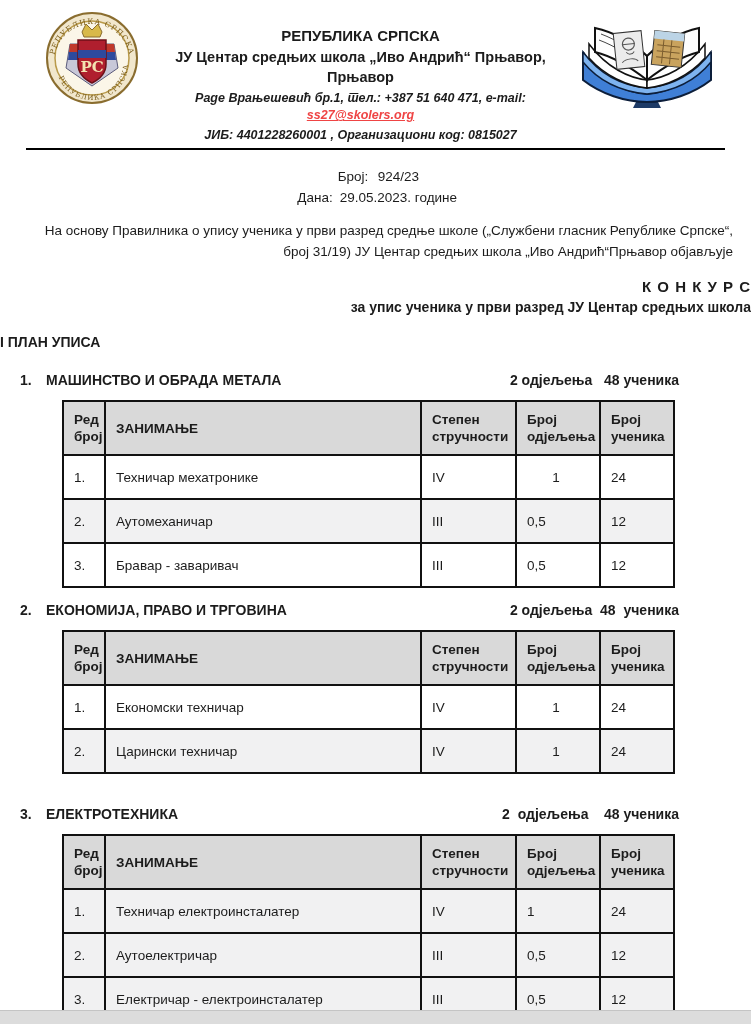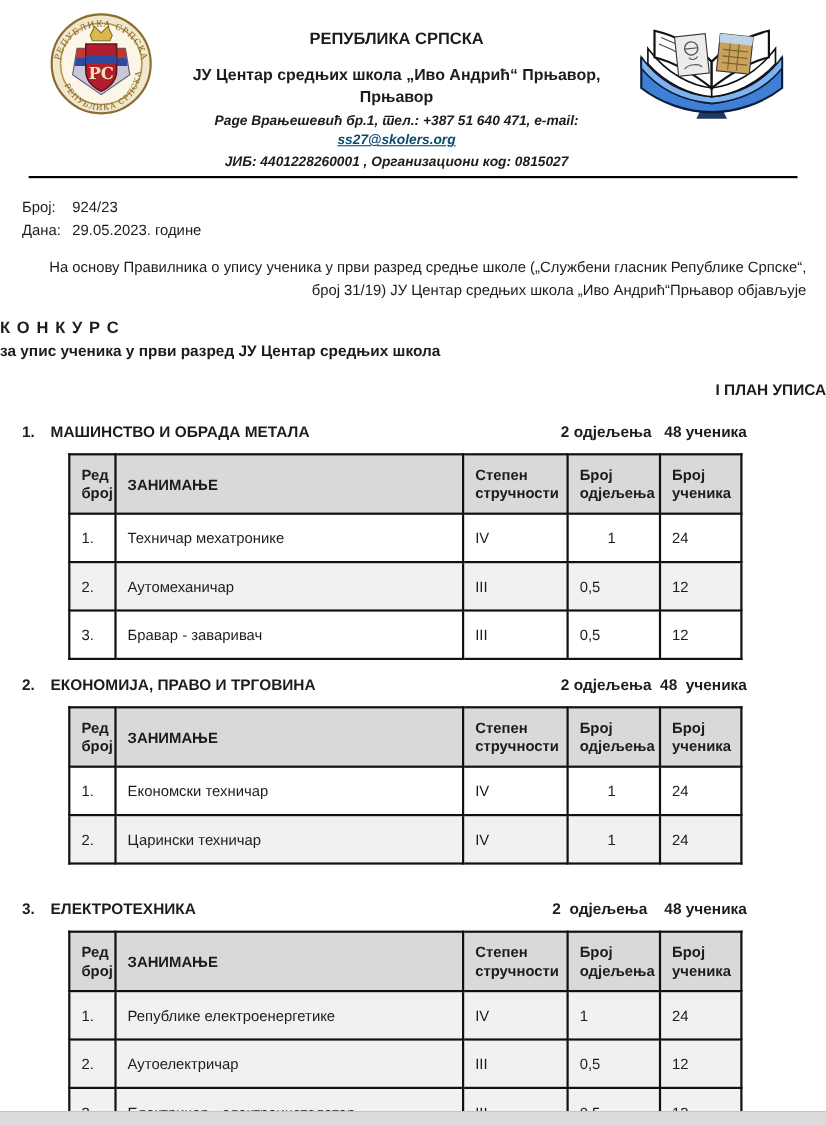--- a/index.html
+++ b/index.html
@@ -5,35 +5,35 @@
   html,body{margin:0;padding:0;background:#fff;}
   .doc{
     position:relative;width:751px;height:1024px;background:#ffffff;overflow:hidden;
     font-family:"Liberation Sans",sans-serif;color:#1c1c1c;
   }
   
   .hdr{display:flex;align-items:flex-start;padding:10px 34px 0 40px;}
   .crest{width:104px;height:96px;flex:0 0 auto;}
   .hdr-center{flex:1;text-align:center;padding-top:16px;line-height:1.35;}
   .hdr-country{font-size:15px;font-weight:bold;}
-  .hdr-school{font-size:14.5px;font-weight:bold;margin-top:14px;}
+  .hdr-school{font-size:14.5px;font-weight:bold;margin-top:2px;}
   .hdr-addr,.hdr-jib{font-size:12.5px;font-weight:bold;font-style:italic;margin-top:3px;}
-  .hdr-email{color:#0c4a6e;text-decoration:underline;}
+  .hdr-email{color:#ef4444;text-decoration:underline;}
   .booklogo{width:140px;height:88px;flex:0 0 auto;margin-top:12px;}
   .rule{border:none;border-top:2.5px solid #000;margin:4px 26px 0 26px;}
   
-  .meta{margin:16px 20px 0 20px;font-size:13.5px;line-height:21px;}
+  .meta{margin:16px 20px 0 20px;font-size:13.5px;line-height:21px;text-align:center;}
   .meta-label{display:inline-block;min-width:42px;}
   
   .intro{margin:12px 18px 0 20px;font-size:13.5px;line-height:21px;text-align:right;}
   
-  .ann{text-align:left;margin-top:14px;line-height:21px;}
+  .ann{text-align:right;margin-top:14px;line-height:21px;}
   .ann-title{font-size:15px;font-weight:bold;letter-spacing:1px;}
   .ann-sub{font-size:14px;font-weight:bold;}
-  .plan{font-size:14px;font-weight:bold;text-align:right;margin-top:16px;padding-left:44px;}
+  .plan{font-size:14px;font-weight:bold;text-align:left;margin-top:16px;}
   
   .section-heading{display:flex;align-items:baseline;margin:22px 72px 0 20px;
     font-size:14px;font-weight:bold;}
   .sec-num{flex:0 0 26px;}
   .sec-title{flex:1;}
   .summary{white-space:pre;margin-left:40px;}
   
   table.plan-table{border-collapse:collapse;table-layout:fixed;width:611px;
     margin:12px 0 0 62px;font-size:13.5px;}
   .plan-table th,.plan-table td{border:2px solid #111;vertical-align:middle;
@@ -228,21 +228,21 @@
     <tbody>
         <tr>
       <th>Ред број</th>
       <th>ЗАНИМАЊЕ</th>
       <th>Степен стручности</th>
       <th>Број одјељења</th>
       <th>Број ученика</th>
     </tr>
     <tr class="row-gray">
       <td>1.</td>
-      <td>Републике електроенергетике</td>
+      <td>Техничар електроинсталатер</td>
       <td>IV</td>
       <td>1</td>
       <td>24</td>
     </tr>
     <tr class="row-gray">
       <td>2.</td>
       <td>Аутоелектричар</td>
       <td>III</td>
       <td>0,5</td>
       <td>12</td>

